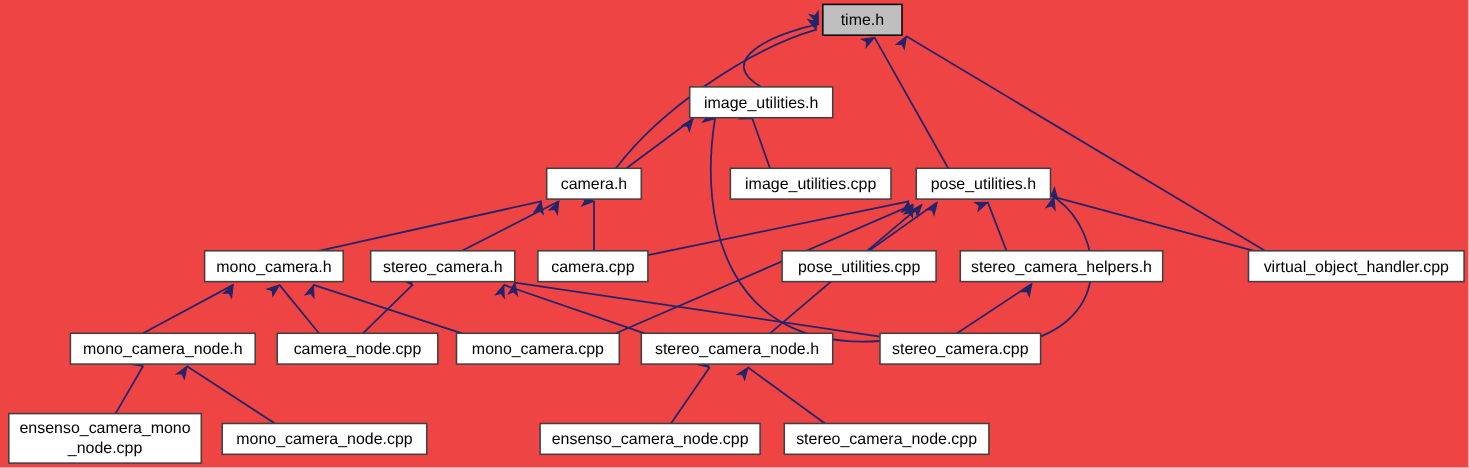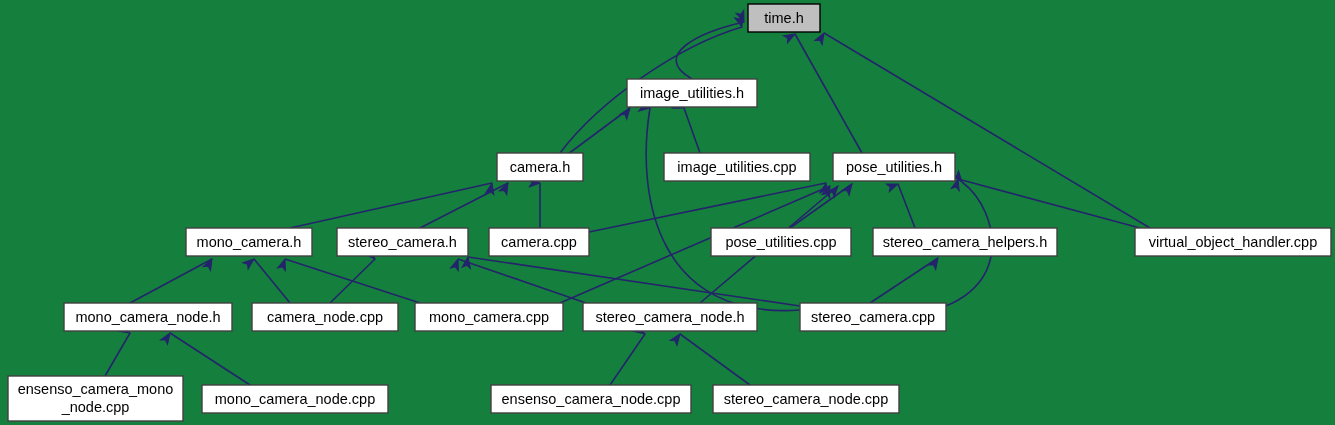--- a/index.html
+++ b/index.html
@@ -7,21 +7,21 @@
     padding: 0;
     background: #ffffff;
   }
   body {
     font-family: "Liberation Sans", sans-serif;
   }
   #graph-canvas {
     position: relative;
     width: 1335px;
     height: 425px;
-    background: #15803d;
+    background: #ef4444;
     overflow: hidden;
   }
   svg.graph-svg {
     position: absolute;
     left: 0;
     top: 0;
     width: 1335px;
     height: 425px;
   }
   .edge-line {

